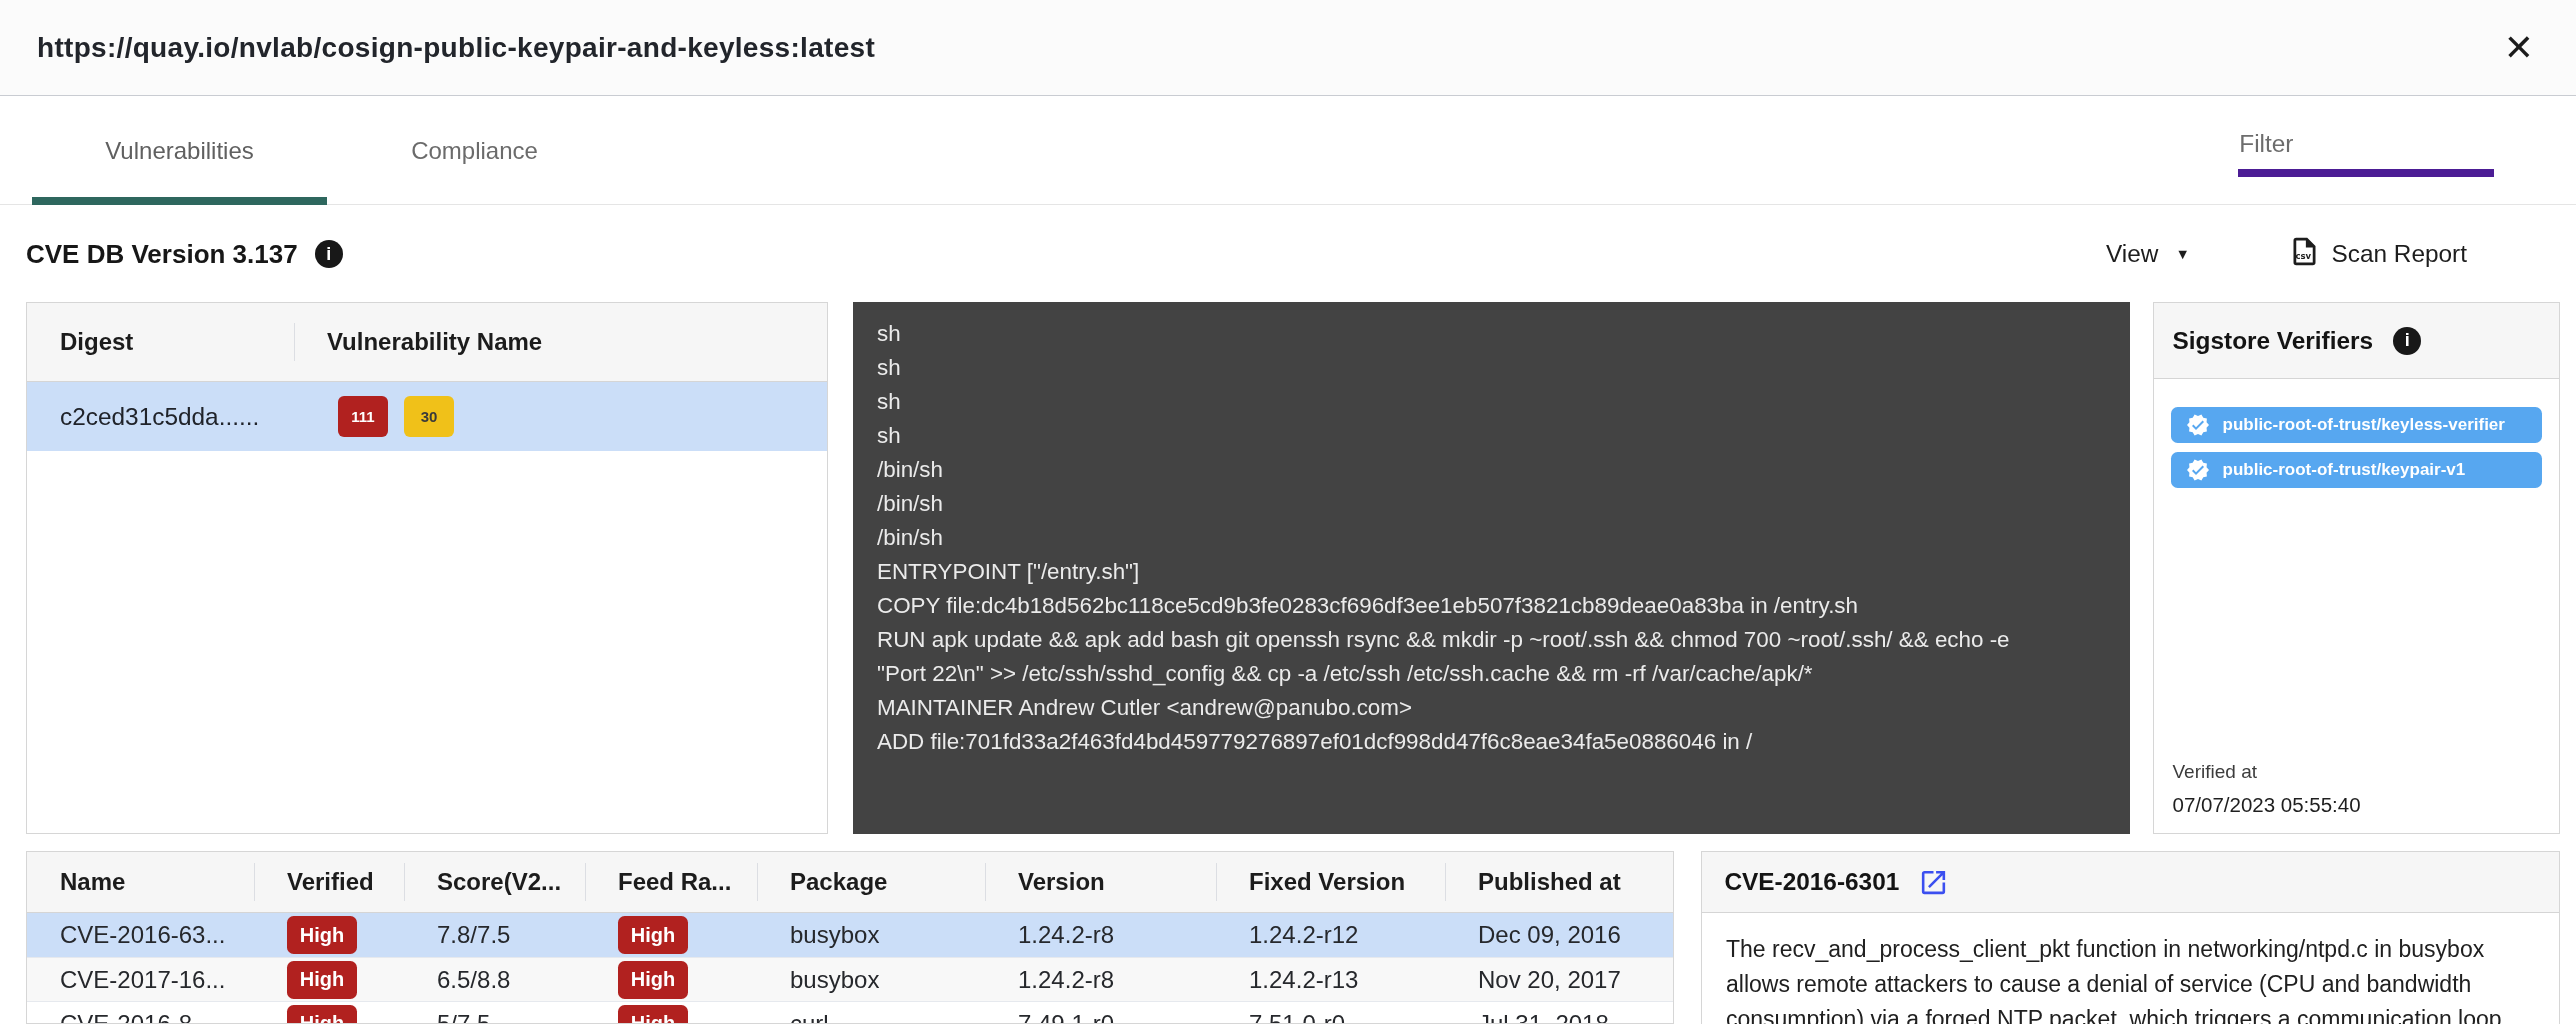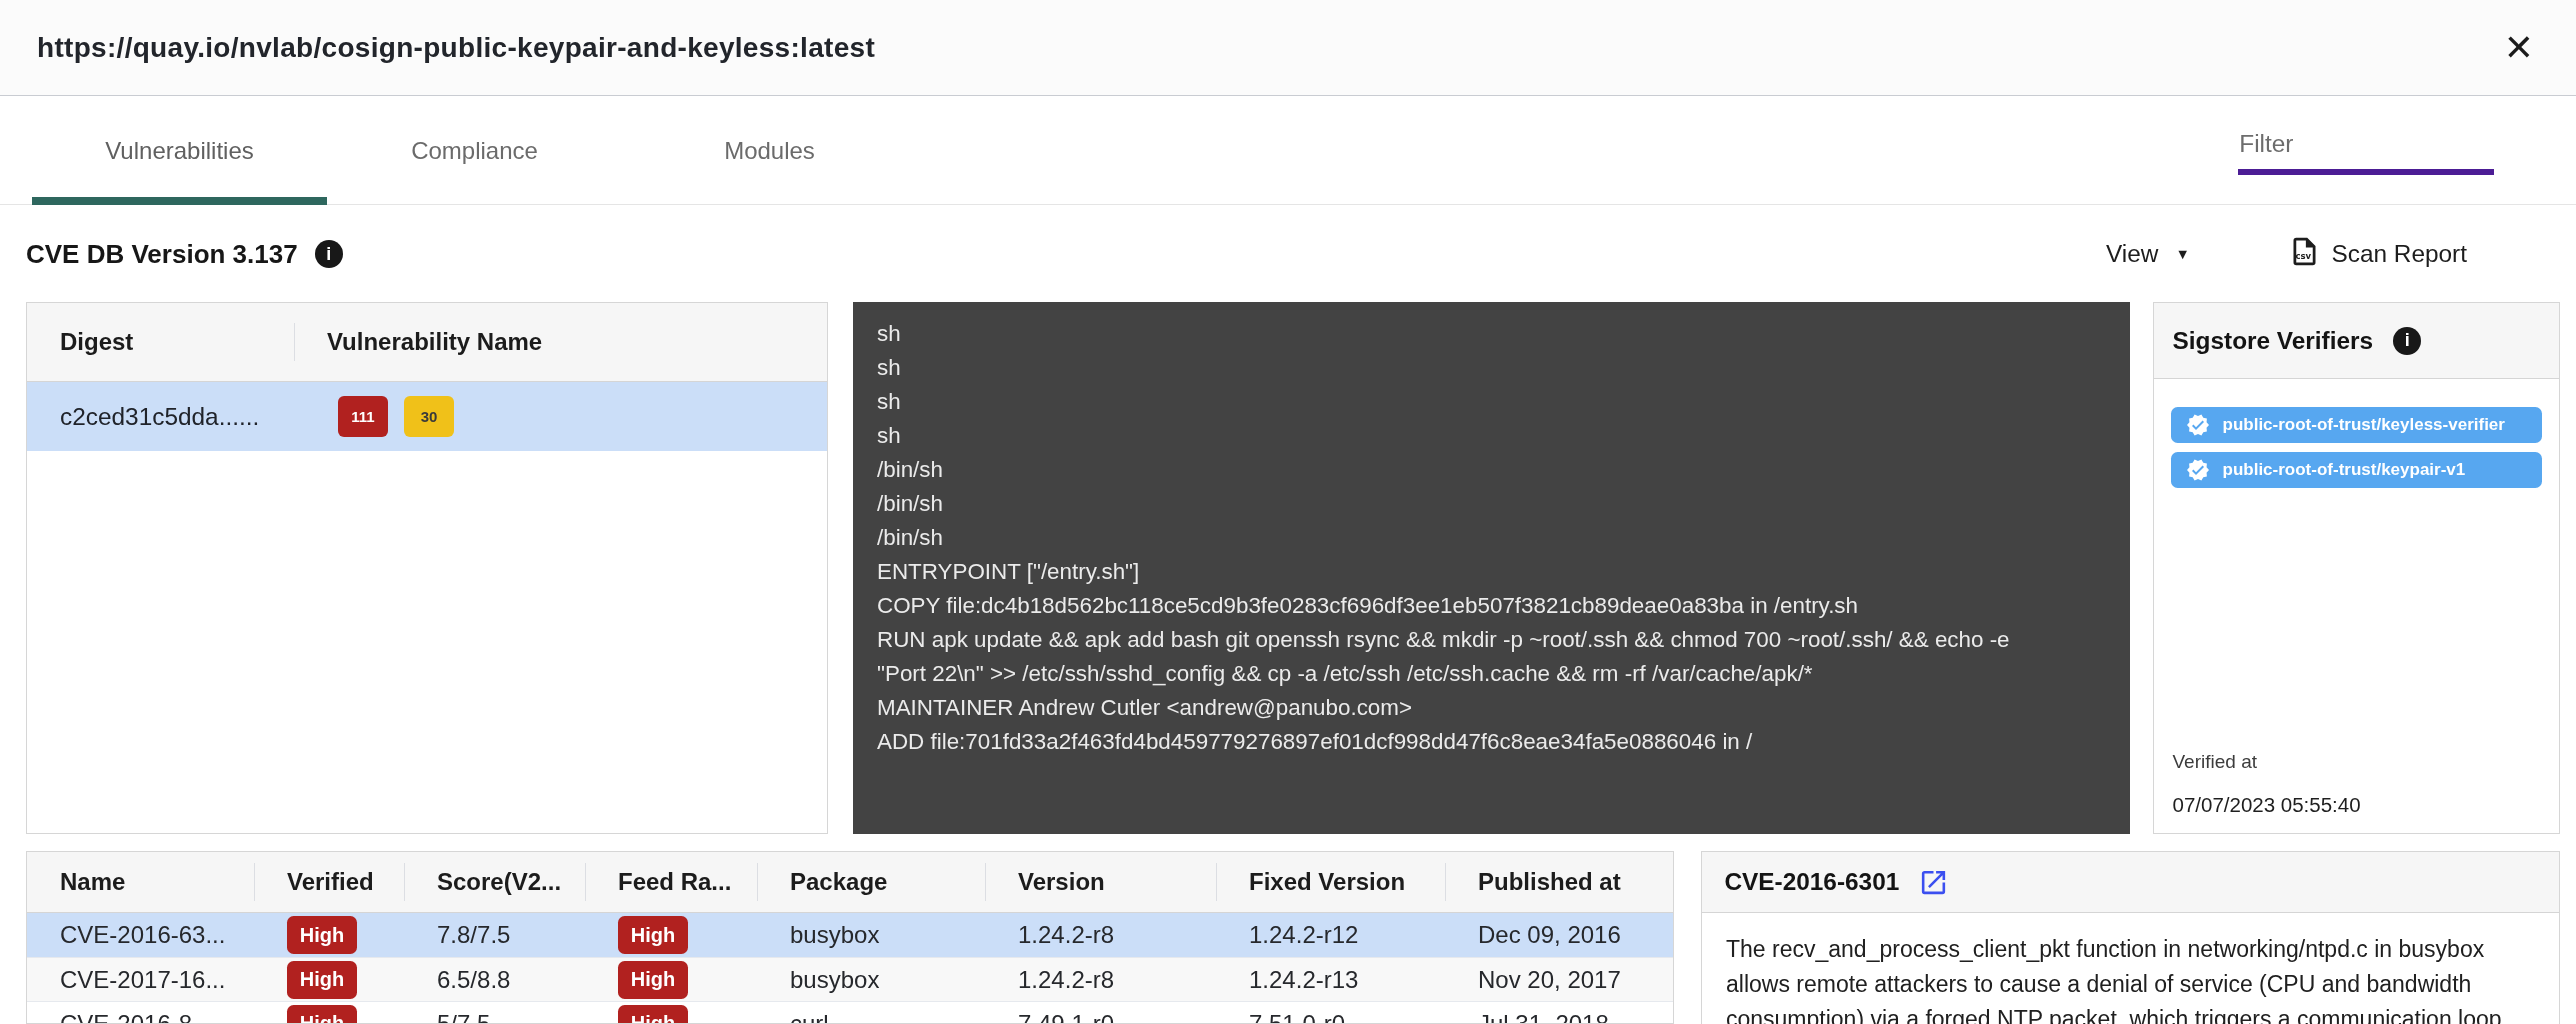--- a/index.html
+++ b/index.html
@@ -18,21 +18,21 @@
   .tabbar { position:absolute; left:0; top:97px; width:2576px; height:108px;
             border-bottom:1.3px solid #e5e5e5; }
   .tabs { position:absolute; left:32px; top:0; height:100%; display:flex; }
   .tab { width:295px; height:100%; display:flex; align-items:center; justify-content:center;
          font-size:24px; color:#6b6b6b; cursor:pointer; }
   .tab.active { color:#606060; }
   .tab-underline { position:absolute; left:32px; bottom:-1.3px; width:295px; height:8.6px;
                    background:var(--tab-underline,#2e675e); }
   .filter-wrap { position:absolute; right:82px; top:29px; width:256px; }
   .filter-input { width:100%; border:none; outline:none; background:transparent;
-                  border-bottom:6px solid #4c1d95; font-size:24.4px; color:#444;
+                  border-bottom:8px solid #4c1d95; font-size:24.4px; color:#444;
                   padding:4px 1.3px 10.6px 1.3px; font-family:"Liberation Sans", sans-serif; }
   .filter-input::placeholder { color:#6d6d6d; opacity:1; }
 
   
   .toolbar { position:absolute; left:0; top:207px; width:2576px; height:94px;
              display:flex; align-items:center; padding:0 109px 0 26px; }
   .cvedb { display:flex; align-items:center; gap:17px; }
   .cvedb-label { font-size:26px; font-weight:bold; color:#171717; }
   .info-icon { width:28px; height:28px; background:#181818; color:#fff; border-radius:50%;
                display:inline-flex; align-items:center; justify-content:center;
@@ -71,21 +71,21 @@
   
   .sigstore-card { left:2153px; top:302px; width:407px; height:532px; }
   .sig-head { height:76px; padding-left:18.5px; gap:20px; }
   .sig-title { font-size:24.4px; font-weight:bold; color:#141414; }
   .sig-body { position:relative; height:455px; padding:28px 17px 0 17px; }
   .verifier-badge { width:100%; height:36px; background:var(--verifier-badge,#57a7f0); border-radius:6.6px;
                     display:flex; align-items:center; gap:13px; padding:0 14.5px; margin-bottom:8.6px; }
   .verifier-badge svg { flex:0 0 auto; }
   .verifier-text { color:#fff; font-size:17px; font-weight:bold; white-space:nowrap; }
   .verified-block { position:absolute; left:18.5px; bottom:17px; }
-  .verified-label { font-size:19px; color:#3c3c3c; margin-bottom:20px; }
+  .verified-label { font-size:19px; color:#3c3c3c; margin-bottom:10px; }
   .verified-value { font-size:20.5px; color:#1f1f1f; }
 
   
   .vuln-card { left:26px; top:851px; width:1648px; height:173px; }
   .vuln-grid { display:grid; grid-template-columns:227px 150px 181px 172px 228px 231px 229px 1fr; align-items:center; }
   .vuln-head { height:61px; }
   .vrow { height:44px; cursor:pointer; }
   .vrow + .vrow { border-top:1.3px solid #e6e9ee; }
   .vrow.selected { background:var(--selected-row,#cbdef8); }
   .vrow.alt { background:#f8f8f8; }
@@ -108,21 +108,20 @@
 
   <div class="topbar">
     <div class="title">https://quay.io/nvlab/cosign-public-keypair-and-keyless:latest</div>
     <div class="close-btn">✕</div>
   </div>
 
   <div class="tabbar">
     <div class="tabs">
       <div class="tab active">Vulnerabilities</div>
       <div class="tab">Compliance</div>
-      <div class="tab">Modules</div>
     </div>
     <div class="tab-underline"></div>
     <div class="filter-wrap">
       <input class="filter-input" placeholder="Filter" style="">
     </div>
   </div>
 
   <div class="toolbar">
     <div class="cvedb">
       <span class="cvedb-label">CVE DB Version 3.137</span>

